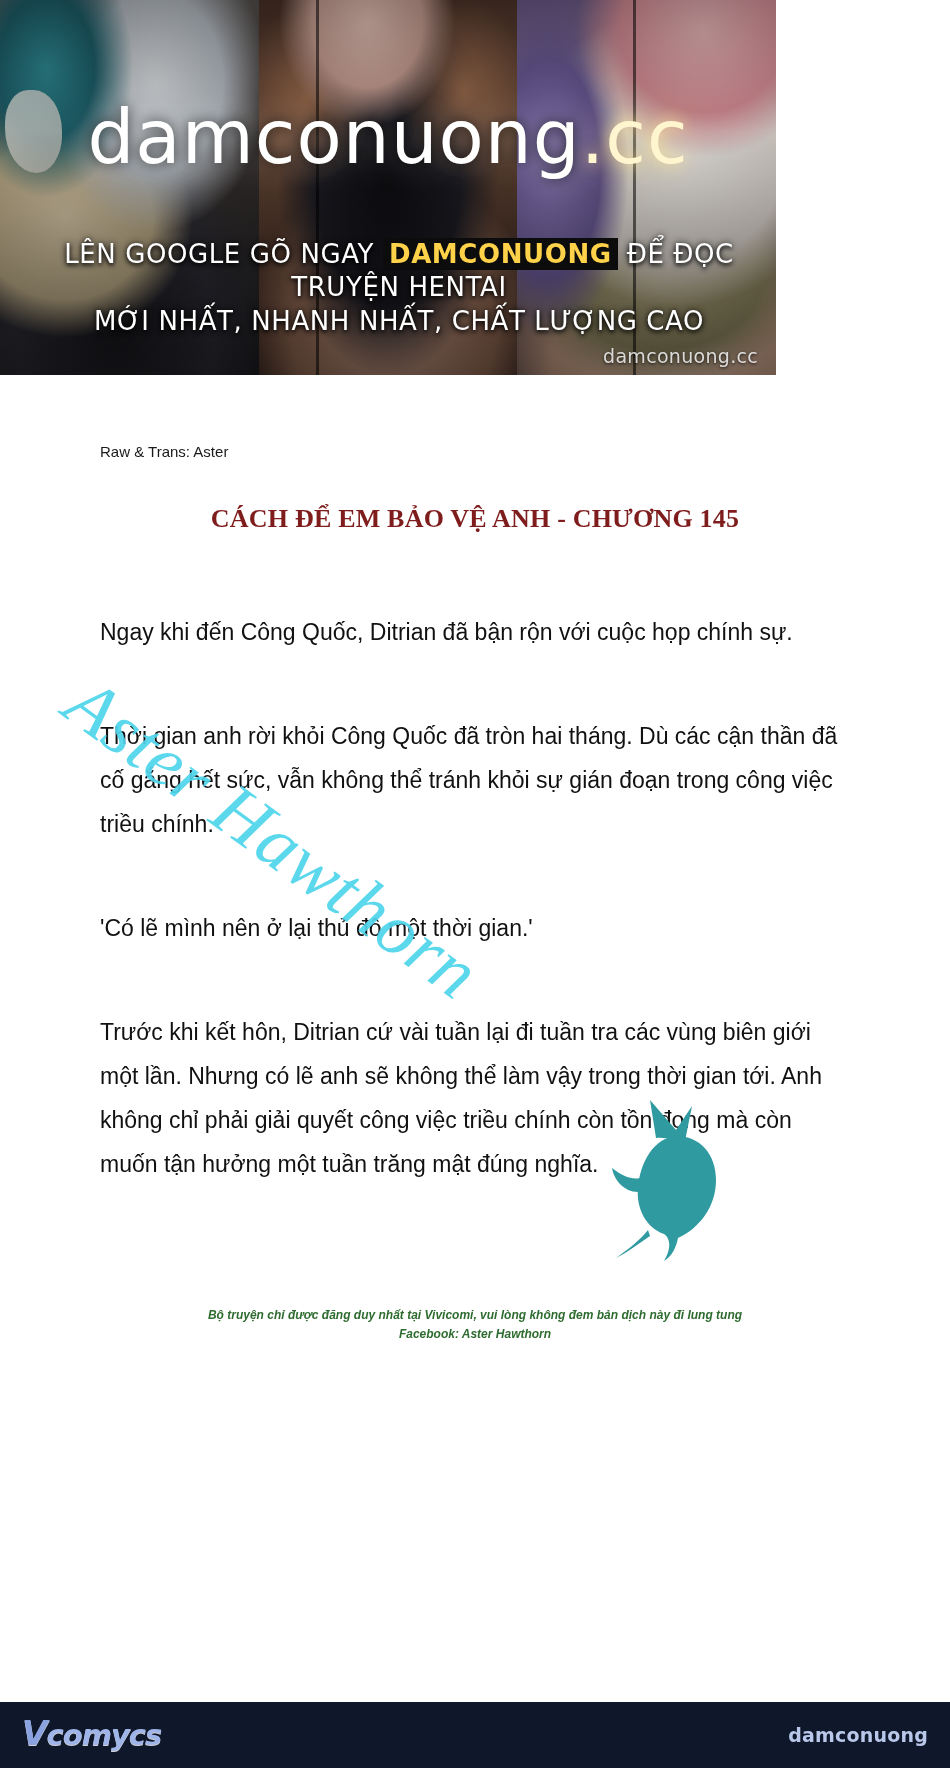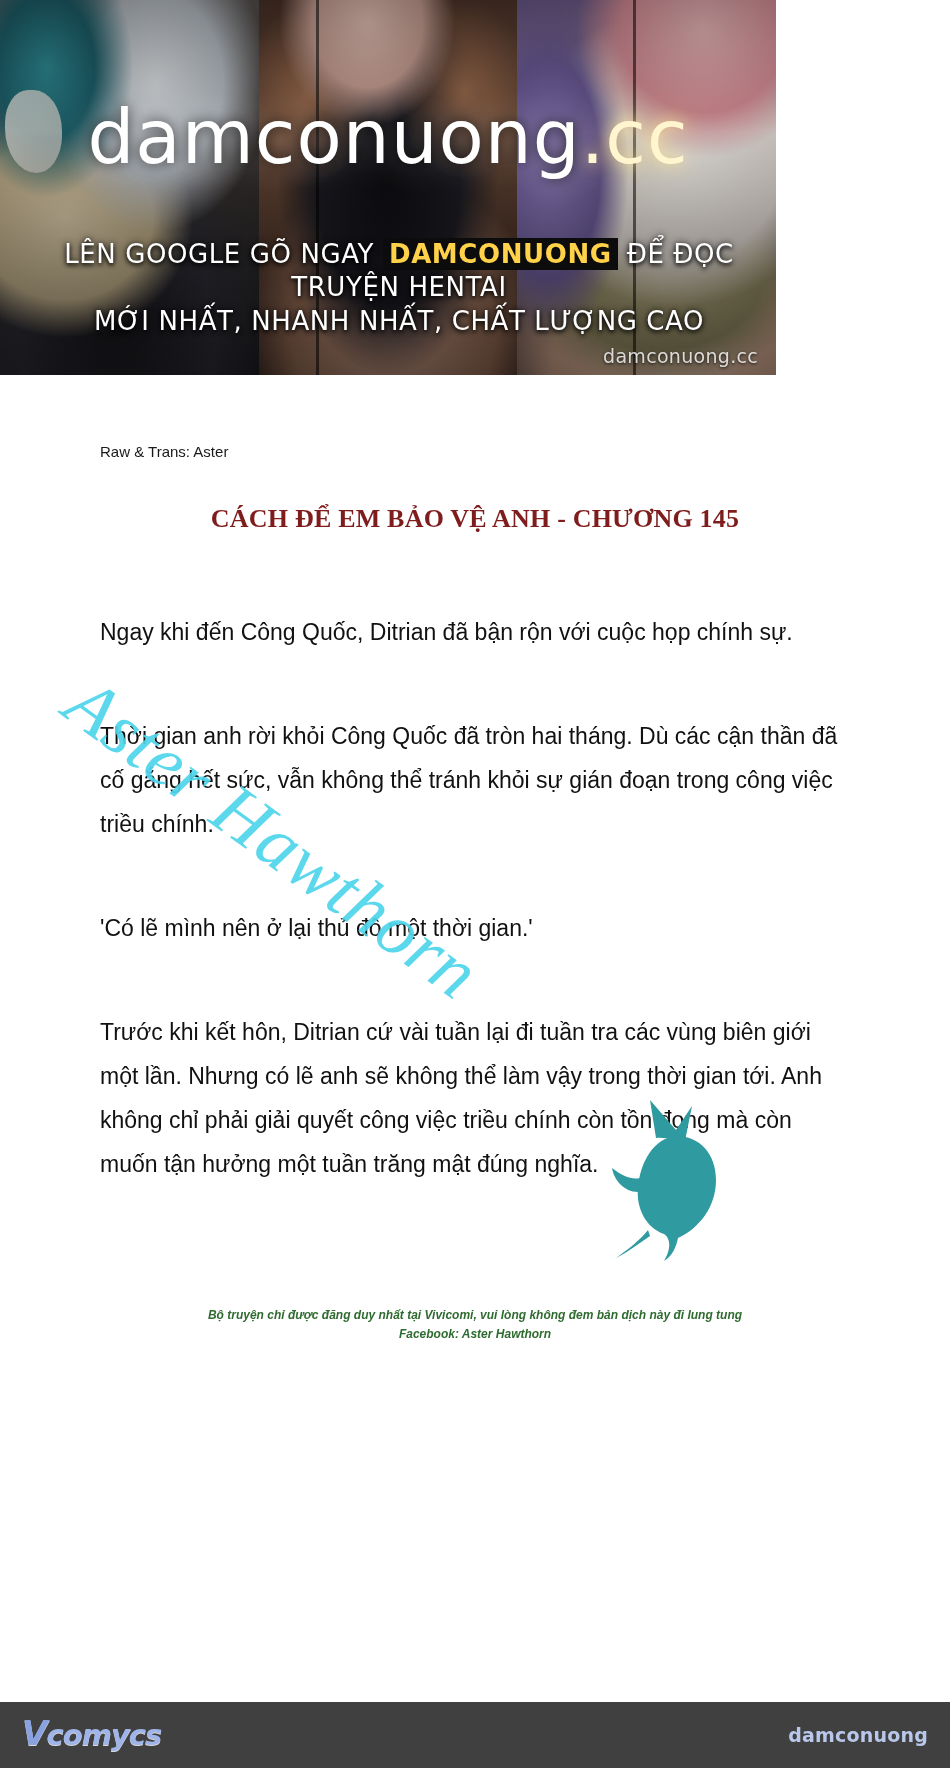--- a/index.html
+++ b/index.html
@@ -189,21 +189,21 @@
     font-size: 12px;
     color: #2e6b2f;
     line-height: 1.62;
   }
 
   
   .bottom-bar {
     position: absolute;
     left: 0; right: 0; bottom: 0;
     height: 66px;
-    background: #404040;
+    background: #0f172a;
   }
   .vcomics-logo {
     position: absolute;
     left: 22px;
     top: 12px;
     font-family: "DejaVu Sans", "Liberation Sans", sans-serif;
     font-size: 29px;
     font-weight: 700;
     font-style: italic;
     color: #9fb4e8;

